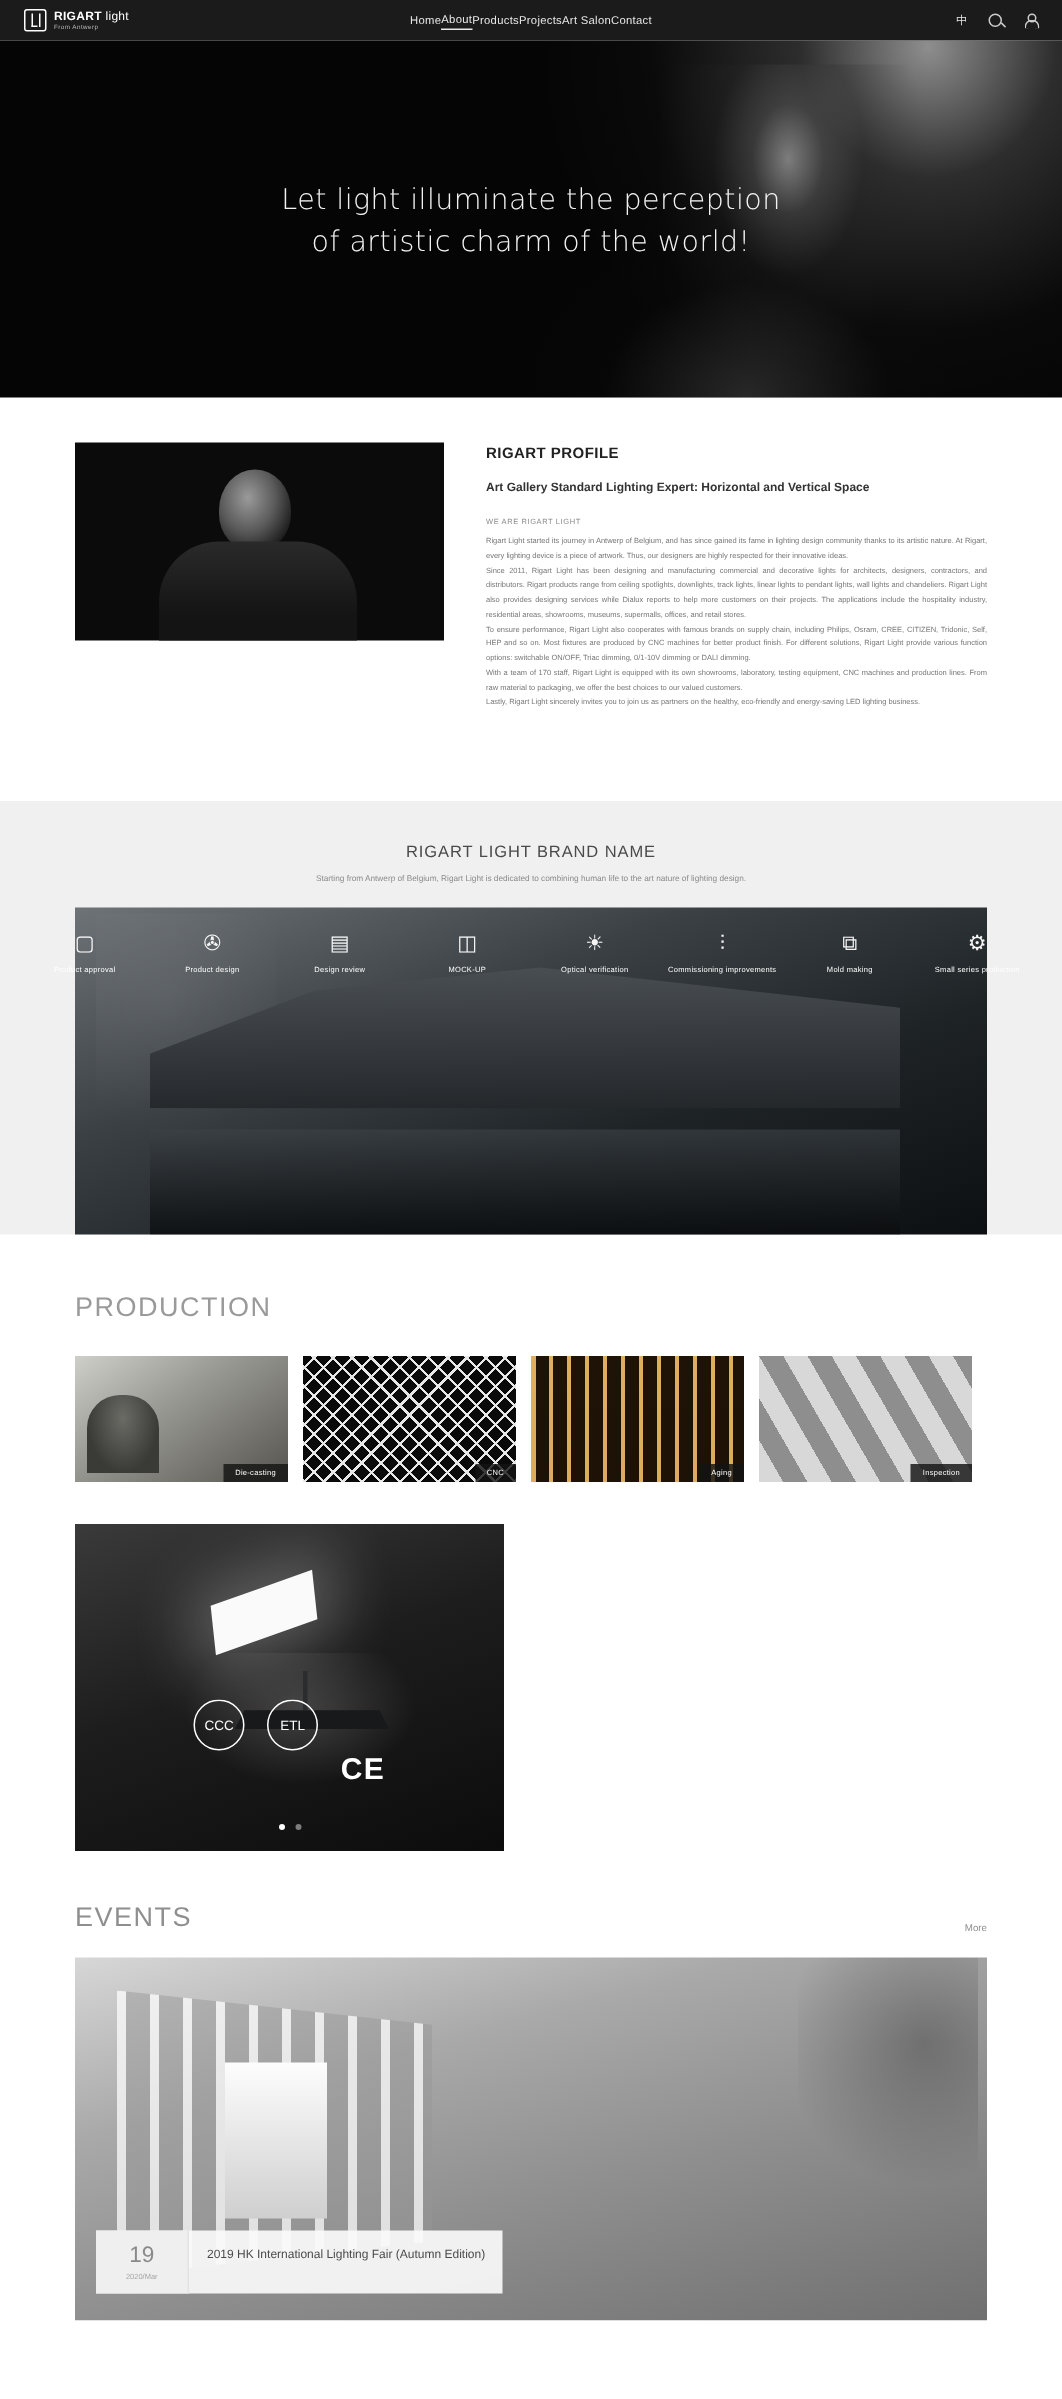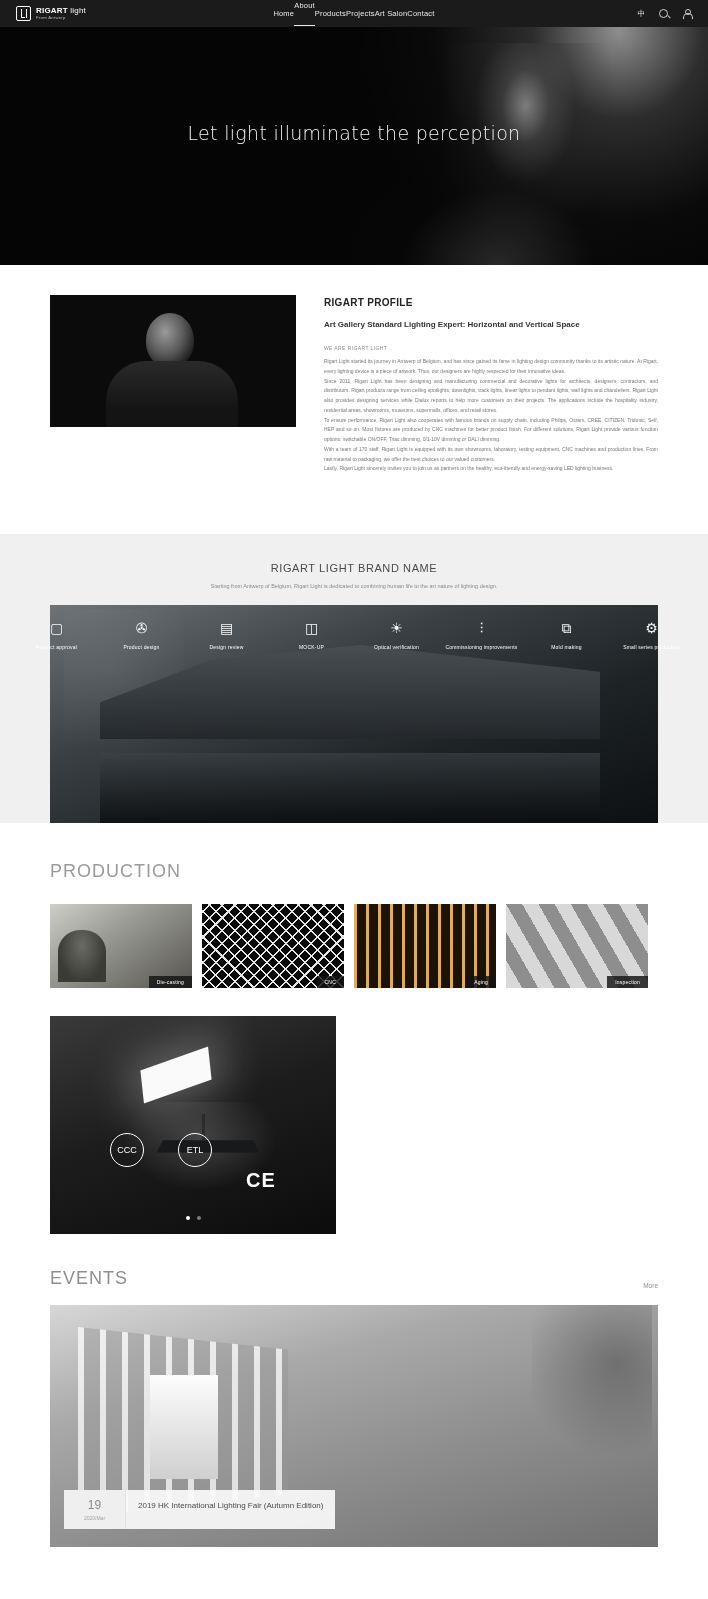--- a/index.html
+++ b/index.html
@@ -55,21 +55,21 @@
     justify-content: center;
     align-items: center;
     pointer-events: auto;
   }
   .nav a {
     font-size: 7.5px;
     color: #e8e8e8;
     text-decoration: none;
     letter-spacing: .2px;
   }
-  .nav a.active { border-bottom: 1px solid #e8e8e8; padding-bottom: 15px; }
+  .nav a.active { border-bottom: 1px solid #e8e8e8; padding-bottom: 2px; }
 
   .header-right {
     margin-left: auto;
     display: flex;
     align-items: center;
     gap: 14px;
     z-index: 2;
   }
   .hr-item { font-size: 7.5px; color: #e8e8e8; }
   .icon-circle {
@@ -374,21 +374,21 @@
     left: 70px; top: 86px;
     width: 160px; height: 90px;
     background: radial-gradient(ellipse at 50% 40%, rgba(255,255,255,.18), rgba(255,255,255,0) 68%);
   }
   .cert-marks {
     position: absolute;
     left: 0; right: 0;
     bottom: 42px;
     display: flex;
     justify-content: center;
-    gap: 34px;
+    gap: 15px;
   }
   .mark {
     color: #fff;
     font-size: 11px;
     letter-spacing: -1px;
     display: flex;
     align-items: center;
     justify-content: center;
   }
   .mark.round {
@@ -487,21 +487,21 @@
     background: rgba(250,250,250,.92);
     min-width: 254px;
   }
   .event-date {
     width: 62px;
     padding: 9px 0 8px 0;
     text-align: center;
     border-right: 1px solid #e3e3e3;
     background: rgba(238,238,238,.95);
   }
-  .event-day { font-size: 12px; color: #8a8a8a; font-weight: 300; line-height: 1; }
+  .event-day { font-size: 15px; color: #8a8a8a; font-weight: 300; line-height: 1; }
   .event-ym { font-size: 5px; color: #a5a5a5; margin-top: 4px; }
   .event-name {
     padding: 10px 12px;
     font-size: 8px;
     color: #4b4b4b;
     line-height: 1.5;
   }
 </style>
 </head>
 <body>
@@ -532,20 +532,21 @@
     <span class="icon-user"></span>
   </div>
 </div>
 
 <div class="hero">
   <div class="hero-beam"></div>
   <div class="hero-figure"></div>
   <div class="hero-figure2"></div>
   <div class="hero-title">
     <div>Let light illuminate the perception</div>
+    <div>of artistic charm of the world!</div>
   </div>
 </div>
 
 <section class="profile">
   <div class="profile-photo">
     <div class="pp-head"></div>
     <div class="pp-body"></div>
   </div>
   <div class="profile-text">
     <div class="profile-title">RIGART PROFILE</div>

